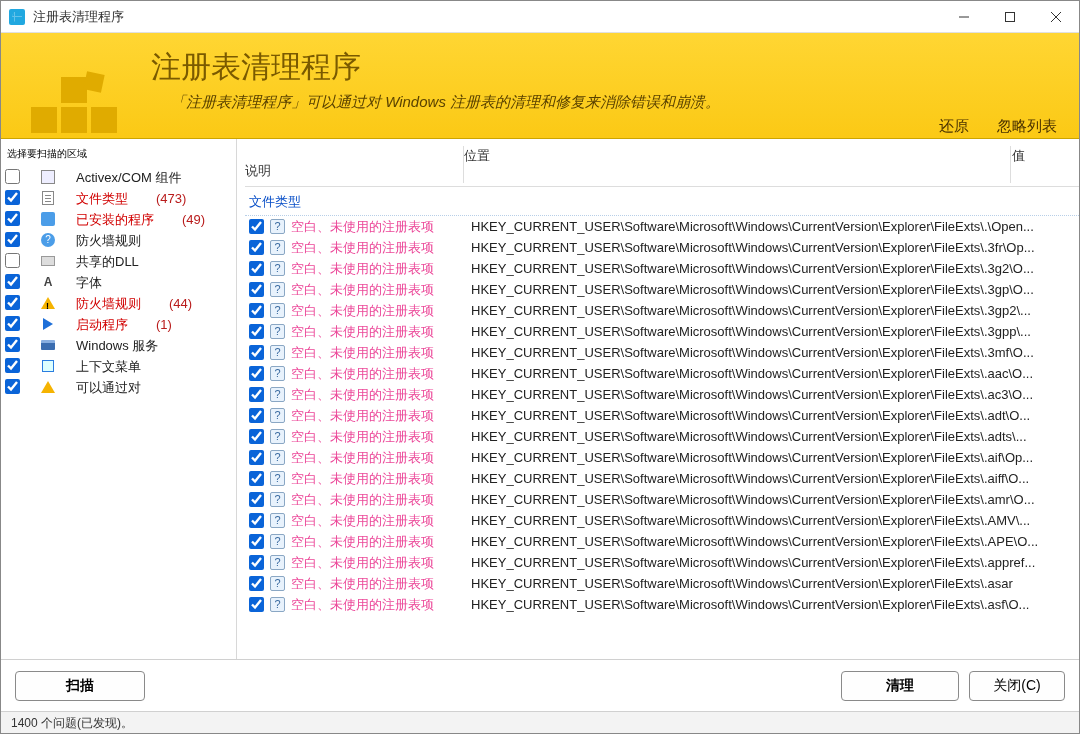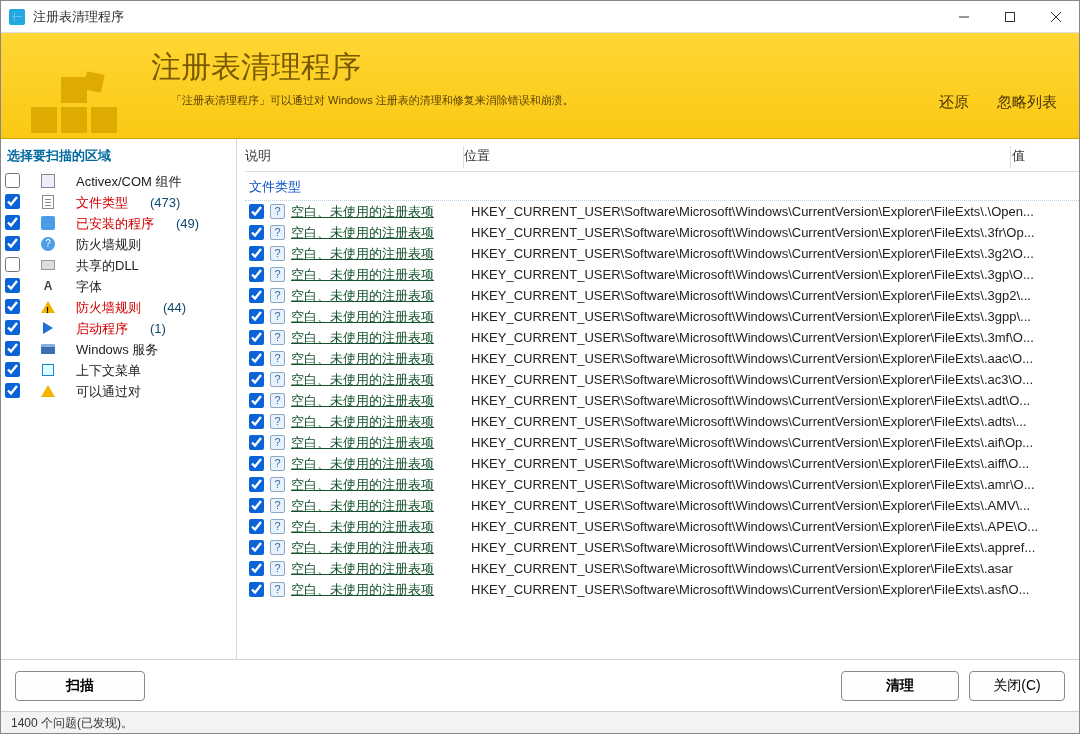--- a/index.html
+++ b/index.html
@@ -63,55 +63,55 @@
 .banner .deco .d2{left:30px;top:34px;width:26px;height:26px;}
 .banner .deco .d3{left:60px;top:34px;width:26px;height:26px;}
 .banner .deco .d4{left:30px;top:4px;width:26px;height:26px;}
 .banner .deco .d5{left:54px;top:0;width:18px;height:18px;transform:rotate(12deg);}
 .banner h1 {
   margin-left:150px; margin-top:14px;
   font-size: 30px; font-weight:500; color:#7a5a00;
 }
 .banner .subtitle {
   position:absolute; left:170px; top:60px;
-  font-size:11px; color:#5a4200;
+  font-size:15px; color:#5a4200;font-style:italic;
 }
 .banner .links {
-  position:absolute; right:22px; bottom:26px;
+  position:absolute; right:22px; bottom:2px;
   display:flex; gap:28px;
 }
 .banner .links a { color:#4a3200; font-size:15px; text-decoration:none; cursor:pointer; }
 
 
 .main {
   flex:1; display:flex; min-height:0;
 }
 .sidebar {
   width:236px;
   border-right:1px solid #d8d8d8;
   display:flex; flex-direction:column;
   padding:4px 6px 4px 4px;
 }
 .sidebar-header {
-  font-size:13px; color:#0369a1; padding:4px 2px 6px 2px; font-weight:700;
+  font-size:10px; color:#000000; padding:4px 2px 6px 2px; font-weight:400;
 }
 .sidebar .item {
   display:flex; align-items:flex-start; gap:20px;
   padding:1.5px 0;
   line-height:18px;
 }
 .sidebar .item input[type=checkbox]{
   width:15px; height:15px; accent-color:#0a64d8;
 }
 .sidebar .item .icon {
   width:16px; height:16px; display:flex; align-items:center; justify-content:center;
 }
 .sidebar .item .lbl { color:#222; }
 .sidebar .item.red .lbl { color:#d10000; }
-.sidebar .item .cnt { color:#0c4a6e; margin-left:2px;}
+.sidebar .item .cnt { color:#b91c1c; margin-left:8px;}
 
 
 .ico-box{width:14px;height:14px;border:1px solid #888;background:#eef;}
 .ico-doc{width:12px;height:14px;border:1px solid #888;background:#fff;position:relative;}
 .ico-doc::after{content:"";position:absolute;left:2px;right:2px;top:3px;height:1px;background:#888;box-shadow:0 3px 0 #888,0 6px 0 #888;}
 .ico-folder{width:14px;height:11px;background:#5aa0e8;border-radius:1px;position:relative;margin-top:2px;}
 .ico-folder::before{content:"";position:absolute;top:-3px;left:0;width:7px;height:3px;background:#5aa0e8;border-radius:1px 1px 0 0;}
 .ico-install{width:14px;height:14px;background:#4b9de8;border-radius:2px;}
 .ico-help{width:14px;height:14px;border-radius:50%;background:#4b9de8;color:#fff;font-size:10px;line-height:14px;text-align:center;}
 .ico-hist{width:14px;height:14px;border:2px solid #4b9de8;border-radius:50%;position:relative;}
@@ -130,41 +130,41 @@
 .results {
   flex:1; display:flex; flex-direction:column; min-width:0;
   padding:4px 0 0 8px;
 }
 .grid-header {
   display:flex; border-bottom:1px solid #ddd;
   font-size:13px; color:#333;
   padding-right:14px;
 }
 .grid-header .col { padding:4px 8px 6px 0;}
-.grid-header .col.desc{width:218px;}
+.grid-header .col.desc{width:218px;margin-top:15px;}
 .grid-header .col.loc{flex:1;}
 .grid-header .col.val{width:54px; border-left:1px solid transparent;}
 .grid-header .sep{width:1px;background:#ddd;margin:3px 0;}
 .group-title{
   color:#0a50c8; font-size:13px; padding:6px 0 4px 4px;
   border-bottom:1px dotted #b8cfe8;
 }
 .grid-body{
   flex:1; overflow:auto; padding-bottom:4px;
 }
 .row {
   display:flex; align-items:center; gap:6px;
   padding:1.5px 0 1.5px 4px;
 }
 .row input[type=checkbox]{width:15px;height:15px;accent-color:#0a64d8;}
 .row .qicon{
   width:15px;height:15px;border:1px solid #8aa7c4;border-radius:2px;
   background:#e8f2fc;color:#3a6aa0;font-size:11px;line-height:13px;text-align:center;
 }
-.row .desc{width:174px;color:#14532d;text-decoration:underline;}
+.row .desc{width:174px;color:#ec4899;}
 .row .loc{flex:1;color:#222;white-space:nowrap;overflow:hidden;text-overflow:ellipsis;min-width:0;}
 .hscroll{height:16px;overflow-x:scroll;overflow-y:hidden;margin-right:14px;margin-top:2px;}
 .hscroll .inner{height:1px;width:2200px;}
 
 
 .footer{
   border-top:1px solid #d0d0d0;
   height:52px;
   display:flex; align-items:center; gap:10px;
   padding:0 14px;

